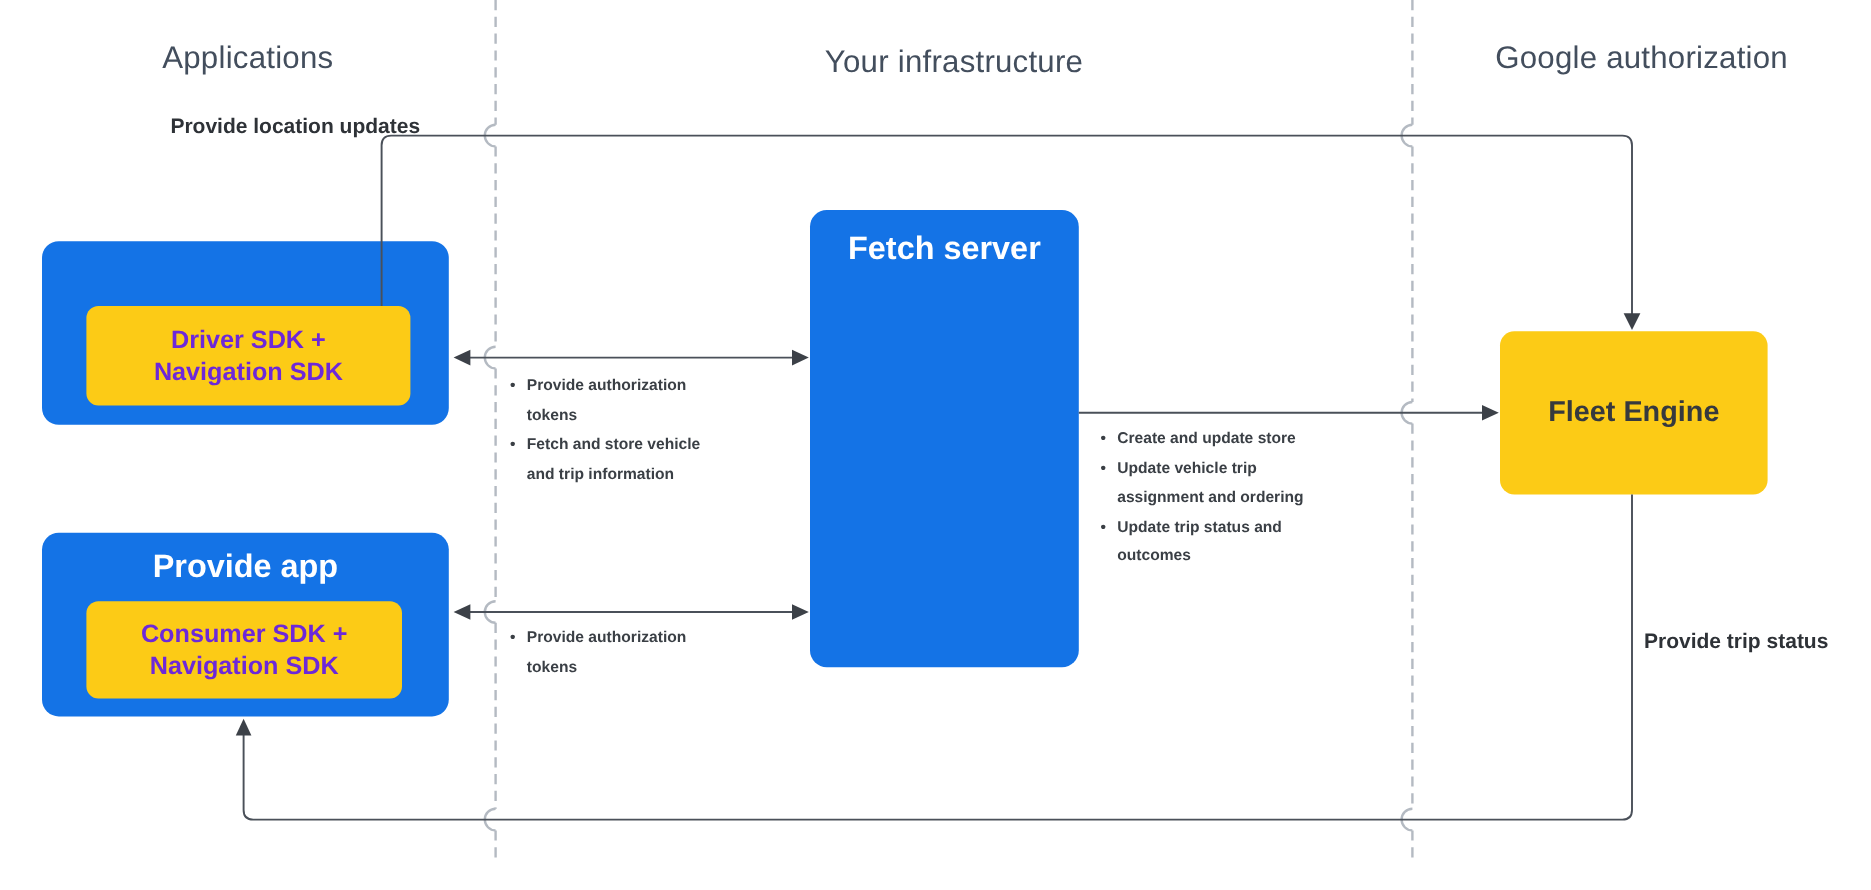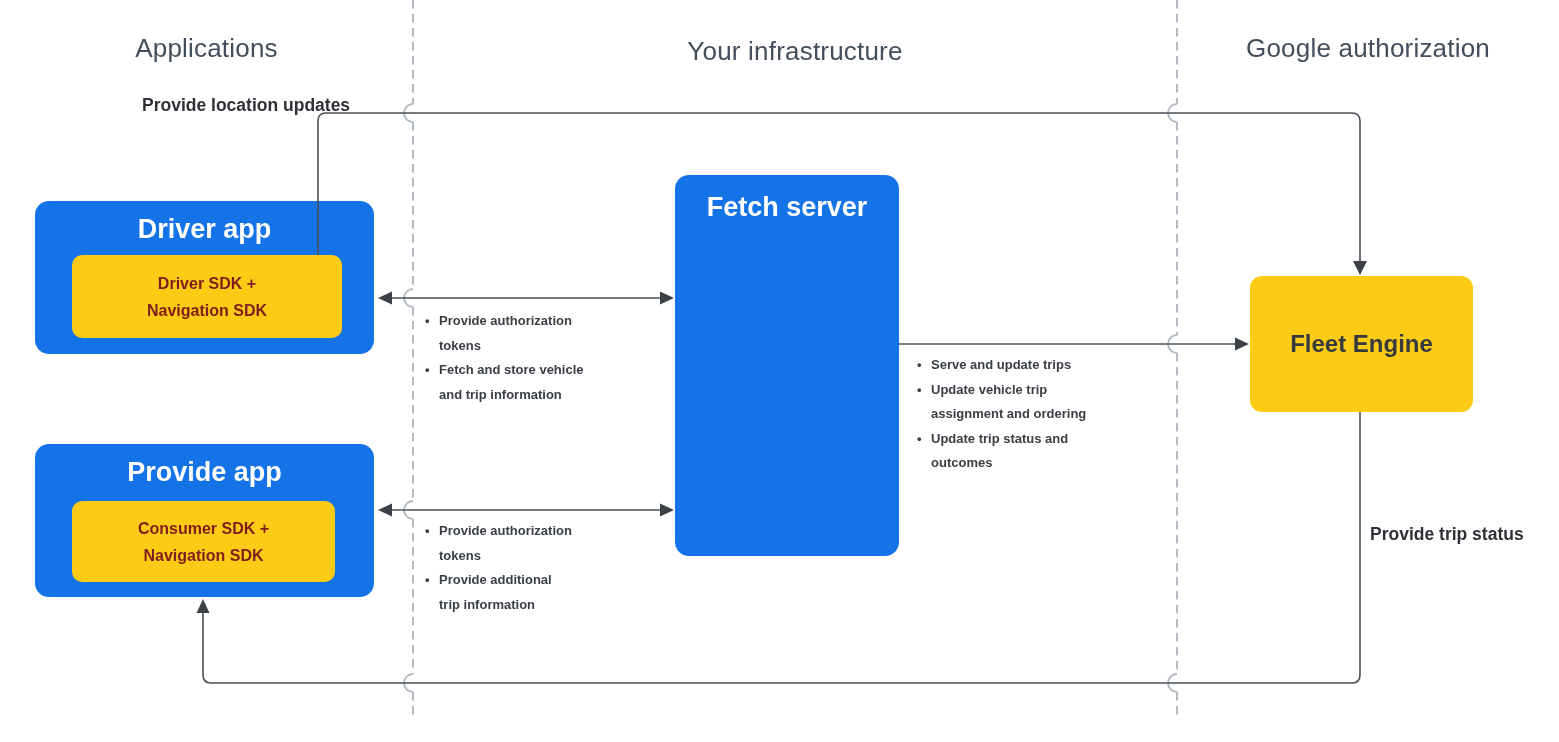--- a/index.html
+++ b/index.html
@@ -23,21 +23,21 @@
   .box-driver   { left:35px;  top:201px; width:339px; height:153px; }
   .box-consumer { left:35px;  top:444px; width:339px; height:153px; }
   .box-server   { left:675px; top:175px; width:224px; height:381px; }
   .app-title {
     text-align:center; margin-top:13px; font-size:27px; font-weight:700; color:#ffffff;
   }
   .box-server .app-title { margin-top:17px; }
   .sdk-box {
     position:absolute; background:#FCCB16; border-radius:10px;
     display:flex; align-items:center; justify-content:center; text-align:center;
-    font-size:16px; font-weight:700; color:#7f1d1d; line-height:27px; white-space:pre-line;
+    font-size:21px; font-weight:700; color:#6d28d9; line-height:27px; white-space:pre-line;
   }
   .sdk-driver   { left:37px; top:54px; width:270px; height:83px; }
   .sdk-consumer { left:37px; top:57px; width:263px; height:81px; }
 
   .box-fleet {
     position:absolute; left:1250px; top:276px; width:223px; height:136px;
     background:#FCCB16; border-radius:12px; z-index:1;
     display:flex; align-items:center; justify-content:center;
     font-size:24px; font-weight:700; color:#36393E;
   }
@@ -63,21 +63,20 @@
 </head>
 <body>
 
 <div class="canvas">
 
   <div class="col-header hdr-applications">Applications</div>
   <div class="col-header hdr-yourinfra">Your infrastructure</div>
   <div class="col-header hdr-googleinfra">Google authorization</div>
 
   <div class="app-box box-driver">
-    <div class="app-title">Driver app</div>
     <div class="sdk-box sdk-driver">Driver SDK +
 Navigation SDK</div>
   </div>
 
   <div class="app-box box-consumer">
     <div class="app-title">Provide app</div>
     <div class="sdk-box sdk-consumer">Consumer SDK +
 Navigation SDK</div>
   </div>
 
@@ -87,23 +86,22 @@
 
   <div class="box-fleet">Fleet Engine</div>
 
   <div class="edge-label lbl-location">Provide location updates</div>
   <div class="edge-label lbl-status">Provide trip status</div>
 
   <ul class="edge-list list-driver"><li>Provide authorization
 tokens</li><li>Fetch and store vehicle
 and trip information</li></ul>
   <ul class="edge-list list-consumer"><li>Provide authorization
-tokens</li><li>Provide additional
-trip information</li></ul>
-  <ul class="edge-list list-fleet"><li>Serve and update trips</li><li>Update vehicle trip
+tokens</li></ul>
+  <ul class="edge-list list-fleet"><li>Create and update store</li><li>Update vehicle trip
 assignment and ordering</li><li>Update trip status and
 outcomes</li></ul>
 
   <svg class="lines" width="1559" height="742" viewBox="0 0 1559 742">
 
     <g stroke="#B4BAC2" stroke-width="2" fill="none">
       <path d="M413,0 L413,104" stroke-dasharray="8.5 5.5"></path>
       <path d="M413,122 L413,289" stroke-dasharray="8.5 5.5"></path>
       <path d="M413,307 L413,501" stroke-dasharray="8.5 5.5"></path>
       <path d="M413,519 L413,674" stroke-dasharray="8.5 5.5"></path>

